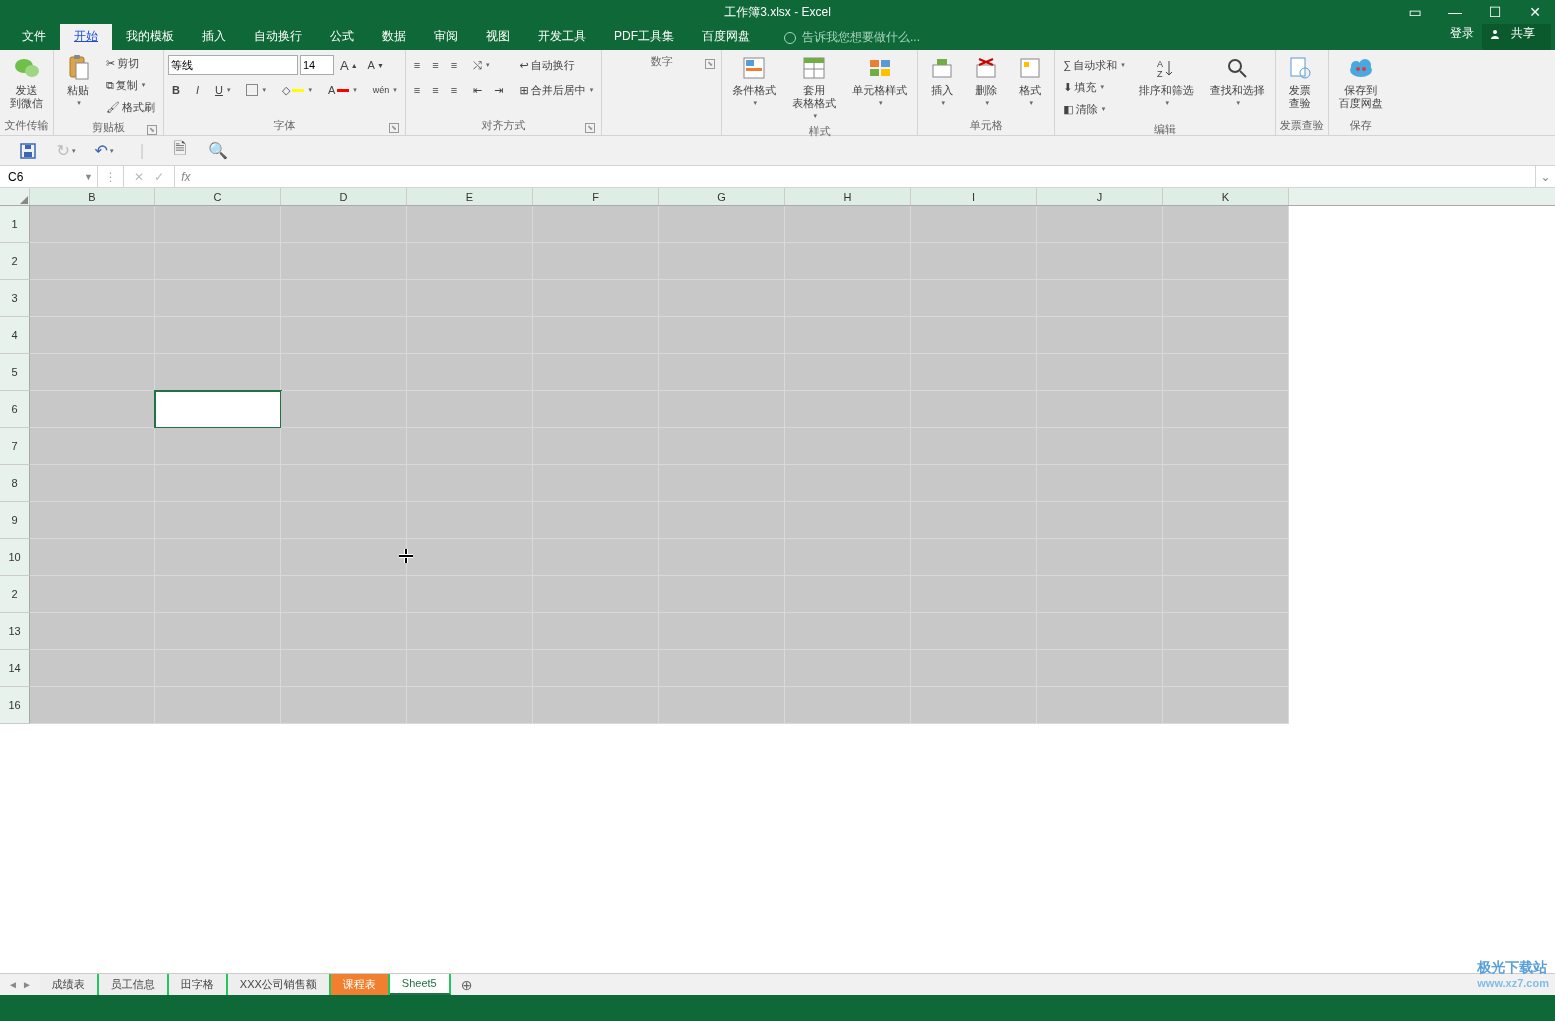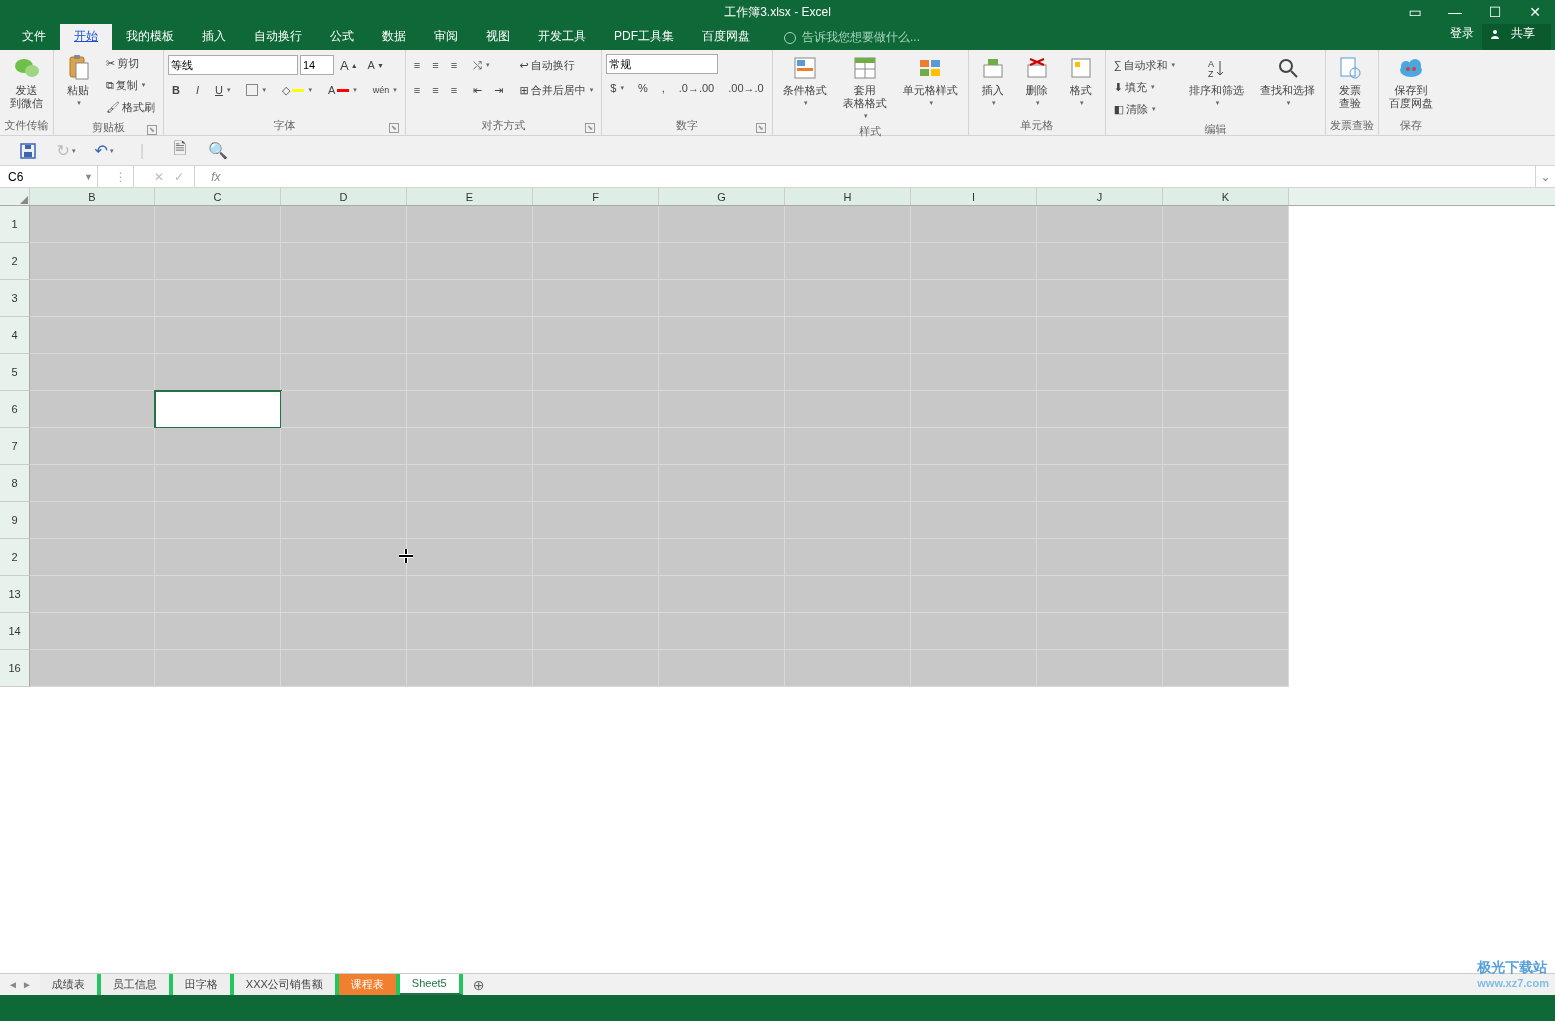--- a/index.html
+++ b/index.html
@@ -33,21 +33,21 @@
 .smallbtn { padding: 2px 4px; display: flex; align-items: center; gap: 2px; font-size: 11px; }
 .dd::after { content: "▾"; font-size: 7px; color: #666; margin-left: 2px; }
 .col { display: flex; flex-direction: column; }
 select.combo, .combo { border: 1px solid #ababab; background: #fff; font-size: 11px; height: 20px; padding: 0 2px; }
 
 
 .qat { background: #f1f1f1; height: 30px; display: flex; align-items: center; gap: 18px; padding-left: 18px; border-bottom: 1px solid #d4d4d4; }
 .qat .qbtn { width: 20px; height: 20px; display: flex; align-items: center; justify-content: center; color: #555; }
 
 
-.fbar { height: 22px; display: flex; align-items: stretch; border-bottom: 1px solid #d4d4d4; font-size: 12px; background:#fff;gap:10px;}
+.fbar { height: 22px; display: flex; align-items: stretch; border-bottom: 1px solid #d4d4d4; font-size: 12px; background:#fff;}
 .namebox { width: 98px; border-right: 1px solid #d4d4d4; display: flex; align-items: center; padding-left: 8px; position: relative; }
 .namebox .ddarr { position:absolute; right:4px; color:#888; font-size:9px;}
 .fbar .fxarea { display:flex; align-items:center; border-right:1px solid #d4d4d4; width:26px; justify-content:center; color:#aaa;}
 .fbar .fxbtns { display:flex; align-items:center; gap:10px; padding:0 10px; color:#bbb; border-right:1px solid #d4d4d4;}
 .fbar .fxlabel{ display:flex; align-items:center; padding:0 6px; font-style:italic; color:#888;}
 .fbar input { flex: 1; border: none; outline: none; padding-left: 6px; font-size: 12px; }
 .fbar .expand { width:20px; display:flex; align-items:center; justify-content:center; color:#888; border-left:1px solid #d4d4d4;}
 
 
 .gridwrap { position: relative; height: 650px; overflow: hidden; }
@@ -58,21 +58,21 @@
 .rows { display: flex; flex-direction: column; }
 .row { display: flex; height: 37px; }
 .row .rh { width: 30px; background: #e8f2ec; border-right: 1px solid #aaa; border-bottom: 1px solid #ccc; text-align: center; font-size: 11px; color: #333; display:flex; align-items:center; justify-content:center;}
 .row .cell { border-right: 1px solid #d9d9d9; border-bottom: 1px solid #d9d9d9; background: #c8c8c8; }
 .row .cell.active { background: #fff; outline: 2px solid #217346; outline-offset: -1px; }
 
 
 .sheetbar { position: absolute; bottom: 26px; left: 0; right: 0; height: 22px; background: #f1f1f1; display: flex; align-items: center; font-size: 11px; border-top: 1px solid #ccc; }
 .sheetbar .nav { display: flex; gap: 4px; padding: 0 8px; color: #888; }
 .sheetbar .nav span{font-size:10px;}
-.sheetbar .stab { padding: 3px 12px; border-right: 4px solid #22c55e; background: #eee; color: #444; }
+.sheetbar .stab { padding: 3px 12px; border-right: 2px solid #22c55e; background: #eee; color: #444; }
 .sheetbar .stab.color1 { background: #f08030; color: #fff; }
 .sheetbar .stab.active { background: #fff; border-bottom: 2px solid #217346; color:#217346;}
 .sheetbar .addsheet { padding: 0 10px; color: #666; font-size: 14px; }
 
 
 .statusbar { position: absolute; bottom: 0; left: 0; right: 0; height: 26px; background: #0e6837; }
 
 .cursor-cross { position: absolute; left: 399px; top: 361px; width: 14px; height: 14px; pointer-events:none;}
 .cursor-cross::before, .cursor-cross::after { content:""; position:absolute; background:#000;}
 .cursor-cross::before { left:6px; top:0; width:2px; height:14px; box-shadow: -1px 0 0 #fff, 1px 0 0 #fff;}
@@ -245,30 +245,20 @@
         <div class="smallrow smallbtn dd">
             <span>⊞</span>
             <span>合并后居中</span>
           </div>
       </div>
     </div>
     <div class="label"><span>对齐方式</span><span class="launcher">⬊</span></div>
   </div>
 
   <div class="rgroup" style="min-width:120px">
-    <div class="body col" style="gap:3px;padding-top:2px">
-      <input class="combo" style="width: 112px;" value="常规">
-      <div class="smallrow" style="gap:6px">
-        <span class="smallbtn dd">$</span>
-        <span class="smallbtn">%</span>
-        <span class="smallbtn">,</span>
-        <span class="smallbtn">.0→.00</span>
-        <span class="smallbtn">.00→.0</span>
-      </div>
-    </div>
     <div class="label"><span>数字</span><span class="launcher">⬊</span></div>
   </div>
 
   <div class="rgroup">
     <div class="body">
       <div class="bigbtn dd">
           <div class="ic">
             <svg width="24" height="24">
               <rect x="2" y="2" width="20" height="20" fill="#fff" stroke="#888"></rect>
               <rect x="4" y="4" width="8" height="6" fill="#5b9bd5"></rect>
@@ -571,20 +561,33 @@
         <div class="cell" style="width: 126px;"></div>
         <div class="cell" style="width: 126px;"></div>
         <div class="cell" style="width: 126px;"></div>
         <div class="cell" style="width: 126px;"></div>
         <div class="cell" style="width: 126px;"></div>
         <div class="cell" style="width: 126px;"></div>
         <div class="cell" style="width: 126px;"></div>
         <div class="cell" style="width: 126px;"></div>
       </div>
       <div class="row">
+        <div class="rh">10</div>
+        <div class="cell" style="width: 125px;"></div>
+        <div class="cell" style="width: 126px;"></div>
+        <div class="cell" style="width: 126px;"></div>
+        <div class="cell" style="width: 126px;"></div>
+        <div class="cell" style="width: 126px;"></div>
+        <div class="cell" style="width: 126px;"></div>
+        <div class="cell" style="width: 126px;"></div>
+        <div class="cell" style="width: 126px;"></div>
+        <div class="cell" style="width: 126px;"></div>
+        <div class="cell" style="width: 126px;"></div>
+      </div>
+      <div class="row">
         <div class="rh">2</div>
         <div class="cell" style="width: 125px;"></div>
         <div class="cell" style="width: 126px;"></div>
         <div class="cell" style="width: 126px;"></div>
         <div class="cell" style="width: 126px;"></div>
         <div class="cell" style="width: 126px;"></div>
         <div class="cell" style="width: 126px;"></div>
         <div class="cell" style="width: 126px;"></div>
         <div class="cell" style="width: 126px;"></div>
         <div class="cell" style="width: 126px;"></div>

